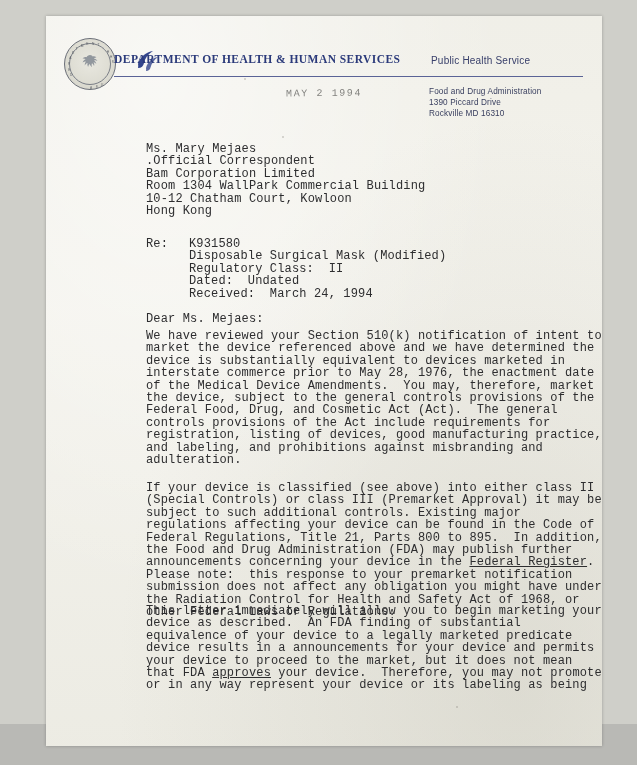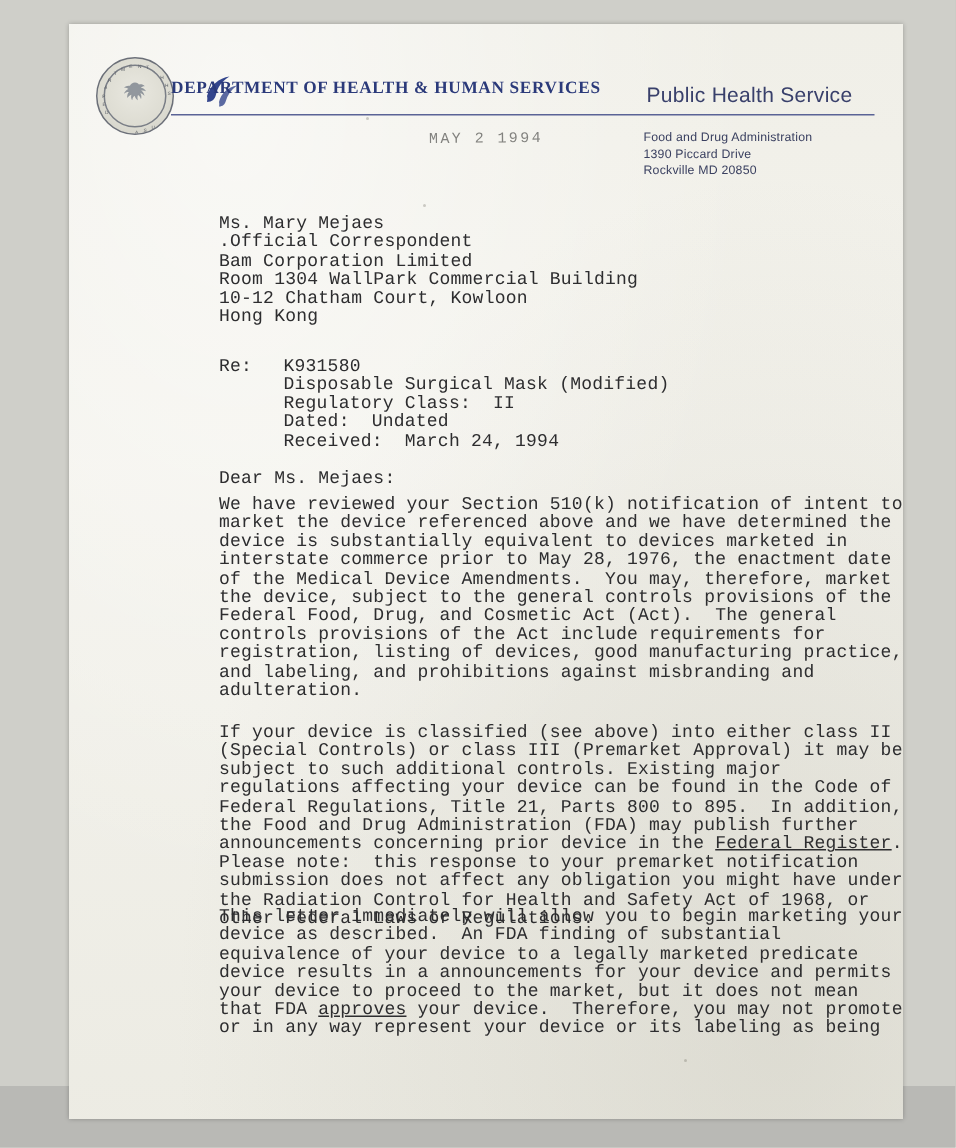--- a/index.html
+++ b/index.html
@@ -107,21 +107,21 @@
     font-size: 11.5px;
     letter-spacing: 0.45px;
     color: #2b3a7a;
     white-space: nowrap;
   }
   .phs-label {
     position: absolute;
     left: 385px;
     top: 39px;
     font-family: "Liberation Sans", sans-serif;
-    font-size: 14px;
+    font-size: 10px;
     color: #39406b;
     letter-spacing: 0.2px;
   }
   .rule {
     position: absolute;
     left: 68px;
     top: 60px;
     width: 469px;
     height: 1px;
     background: #5a6396;
@@ -229,21 +229,21 @@
         <path d="M14 24c1.5-6 6-10 12-11-4 3-6.5 6.5-7.5 10.5-0.5 2-2 3.5-4.5 3.5 0.2-1 0.3-2 0-3z" fill="currentColor" opacity="0.8"></path>
       </svg>
 
       <div class="dept-title">DEPARTMENT OF HEALTH &amp; HUMAN SERVICES</div>
       <div class="phs-label">Public Health Service</div>
       <div class="rule"></div>
 
       <div class="datestamp">MAY 2  1994</div>
       <div class="addr-block mono-addr" style="white-space: pre;">Food and Drug Administration
 1390 Piccard Drive
-Rockville MD 20850</div>
+Rockville MD 16310</div>
 
       <div class="mono recipient">Ms. Mary Mejaes
 .Official Correspondent
 Bam Corporation Limited
 Room 1304 WallPark Commercial Building
 10-12 Chatham Court, Kowloon
 Hong Kong</div>
 
       <div class="mono re-label">Re:</div>
       <div class="mono re-body">K931580
@@ -265,21 +265,21 @@
 registration, listing of devices, good manufacturing practice,
 and labeling, and prohibitions against misbranding and
 adulteration.</div>
 
       <div class="mono para2"><span>If your device is classified (see above) into either class II</span>
 <span>(Special Controls) or class III (Premarket Approval) it may be</span>
 <span>subject to such additional controls. Existing major</span>
 <span>regulations affecting your device can be found in the Code of</span>
 <span>Federal Regulations, Title 21, Parts 800 to 895.  In addition,</span>
 <span>the Food and Drug Administration (FDA) may publish further</span>
-<span>announcements concerning prior device in the </span><span class="underline">Federal Register</span><span>.</span>
+<span>announcements concerning your device in the </span><span class="underline">Federal Register</span><span>.</span>
 <span>Please note:  this response to your premarket notification</span>
 <span>submission does not affect any obligation you might have under</span>
 <span>the Radiation Control for Health and Safety Act of 1968, or</span>
 <span>other Federal Laws or Regulations.</span></div>
 
       <div class="mono para3"><span>This letter immediately will allow you to begin marketing your</span>
 <span>device as described.  An FDA finding of substantial</span>
 <span>equivalence of your device to a legally marketed predicate</span>
 <span>device results in a announcements for your device and permits</span>
 <span>your device to proceed to the market, but it does not mean</span>

